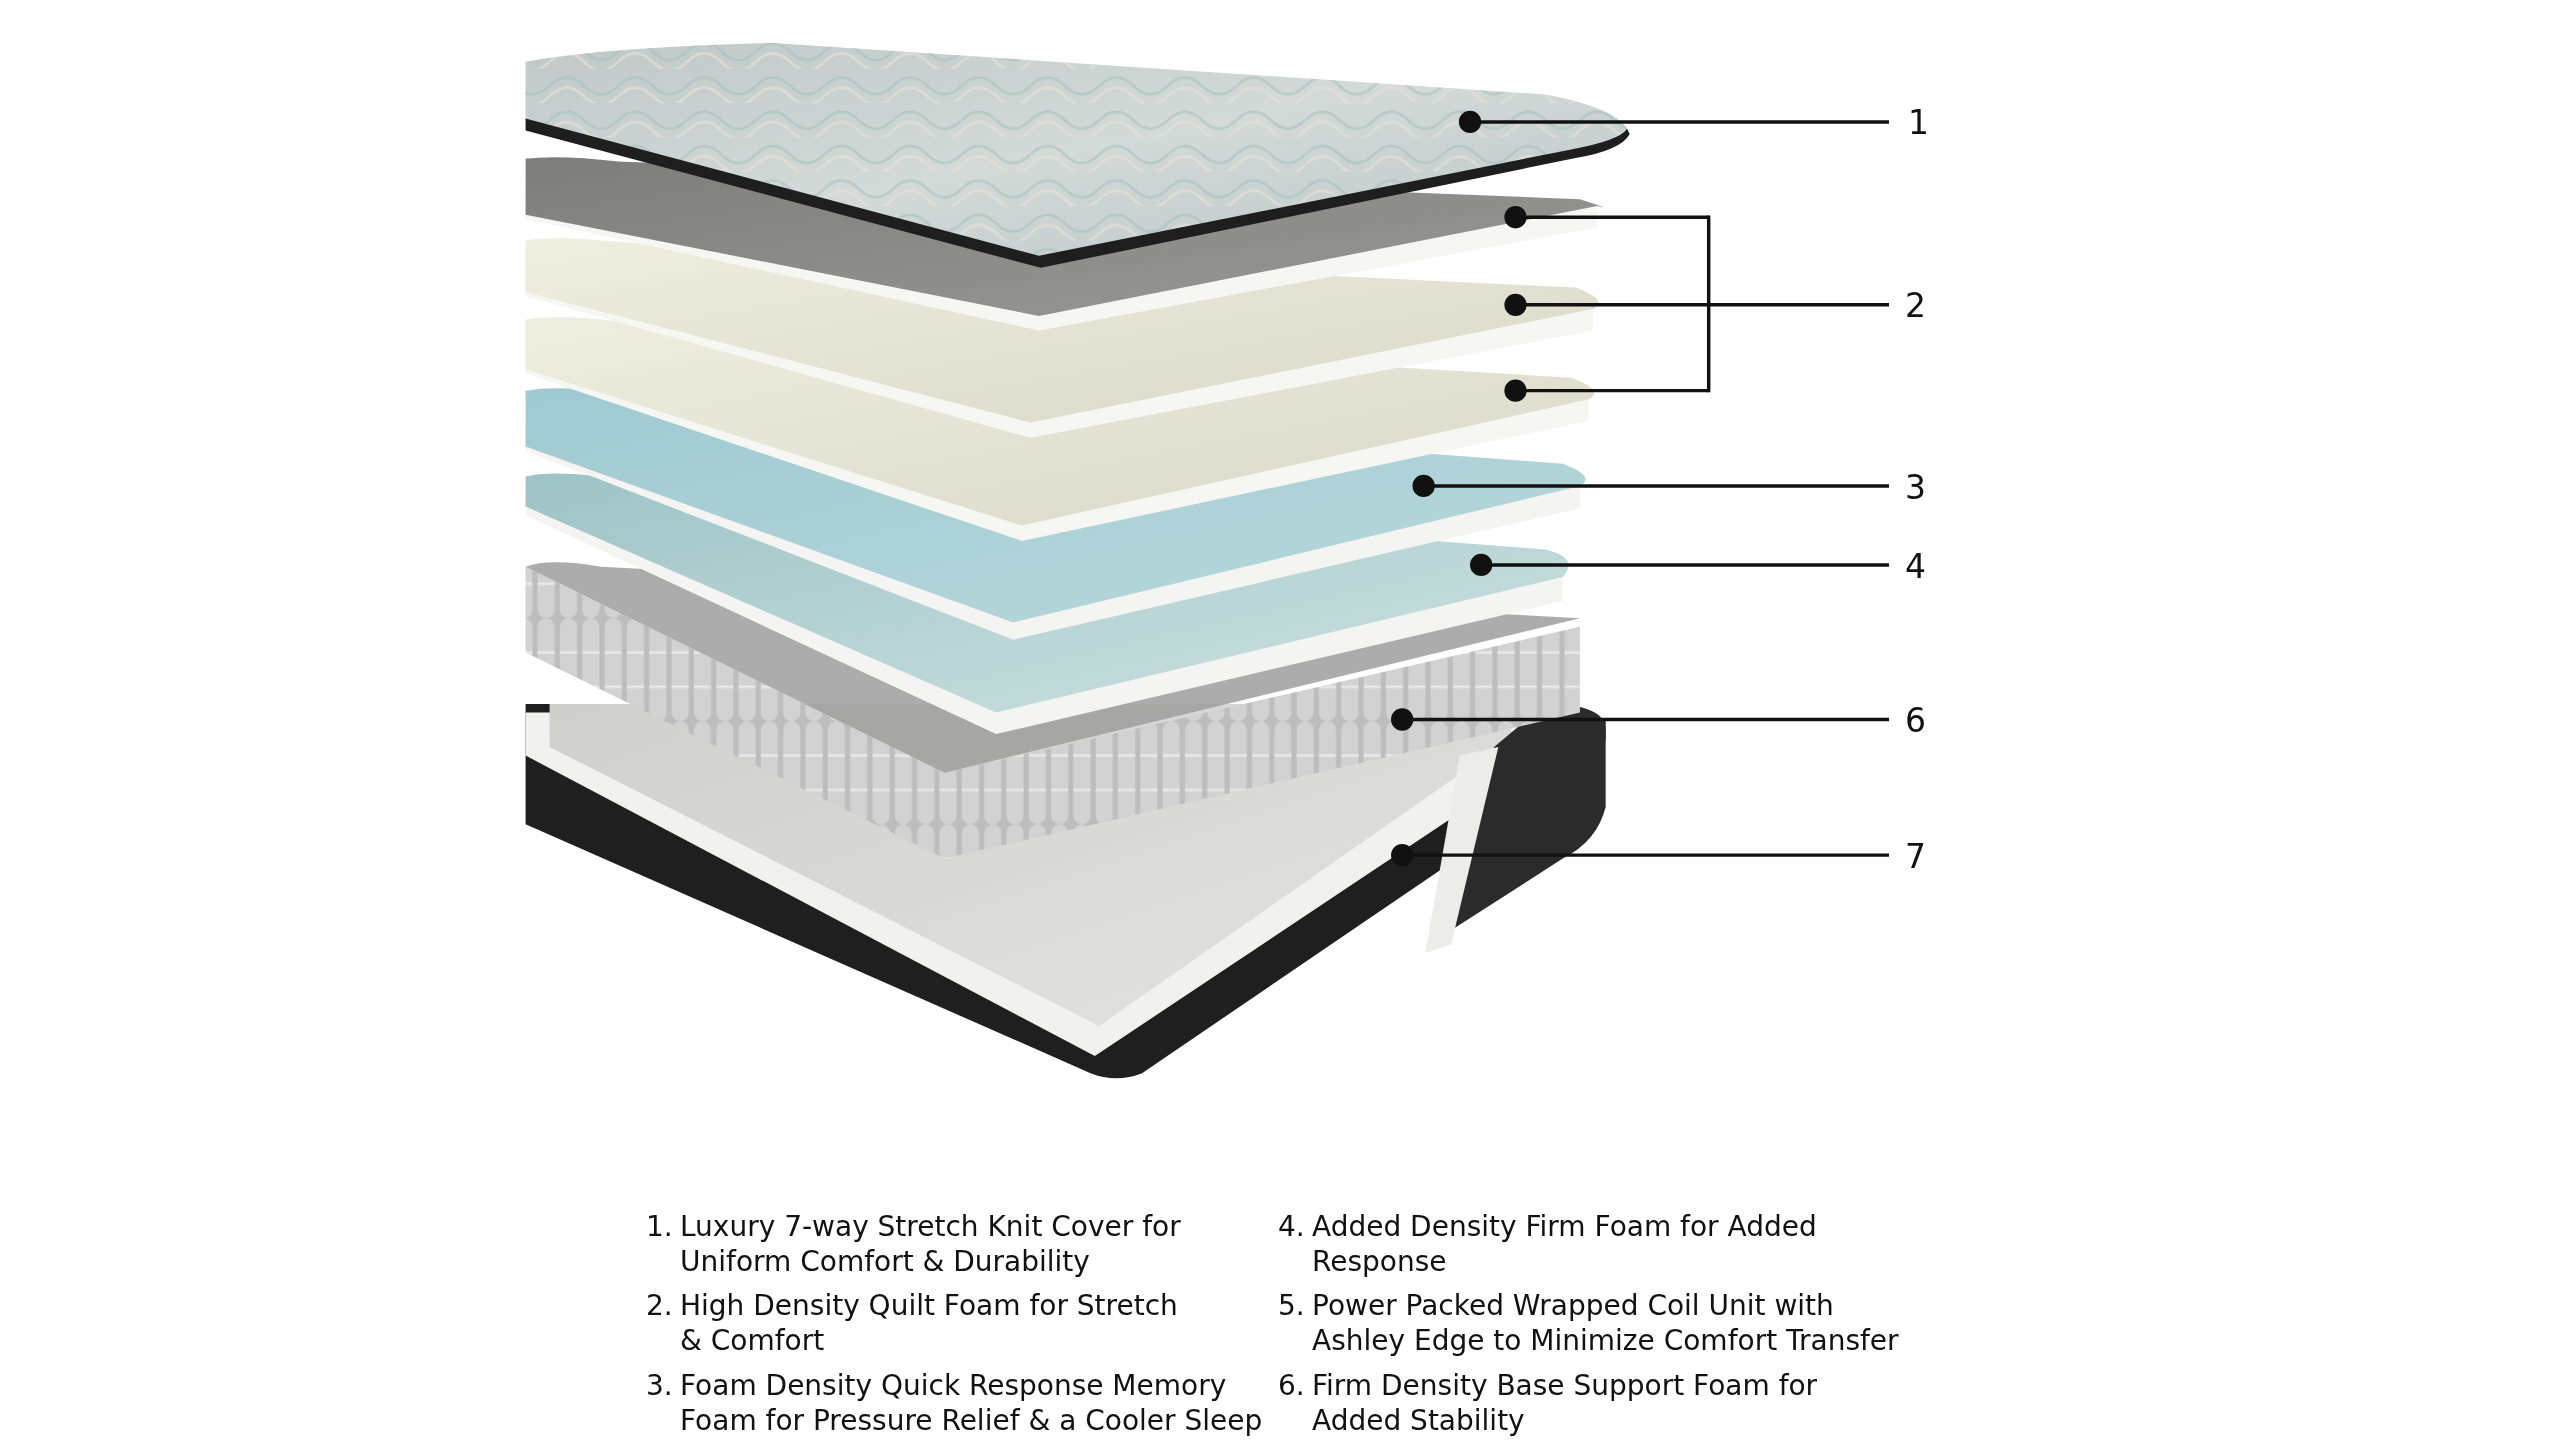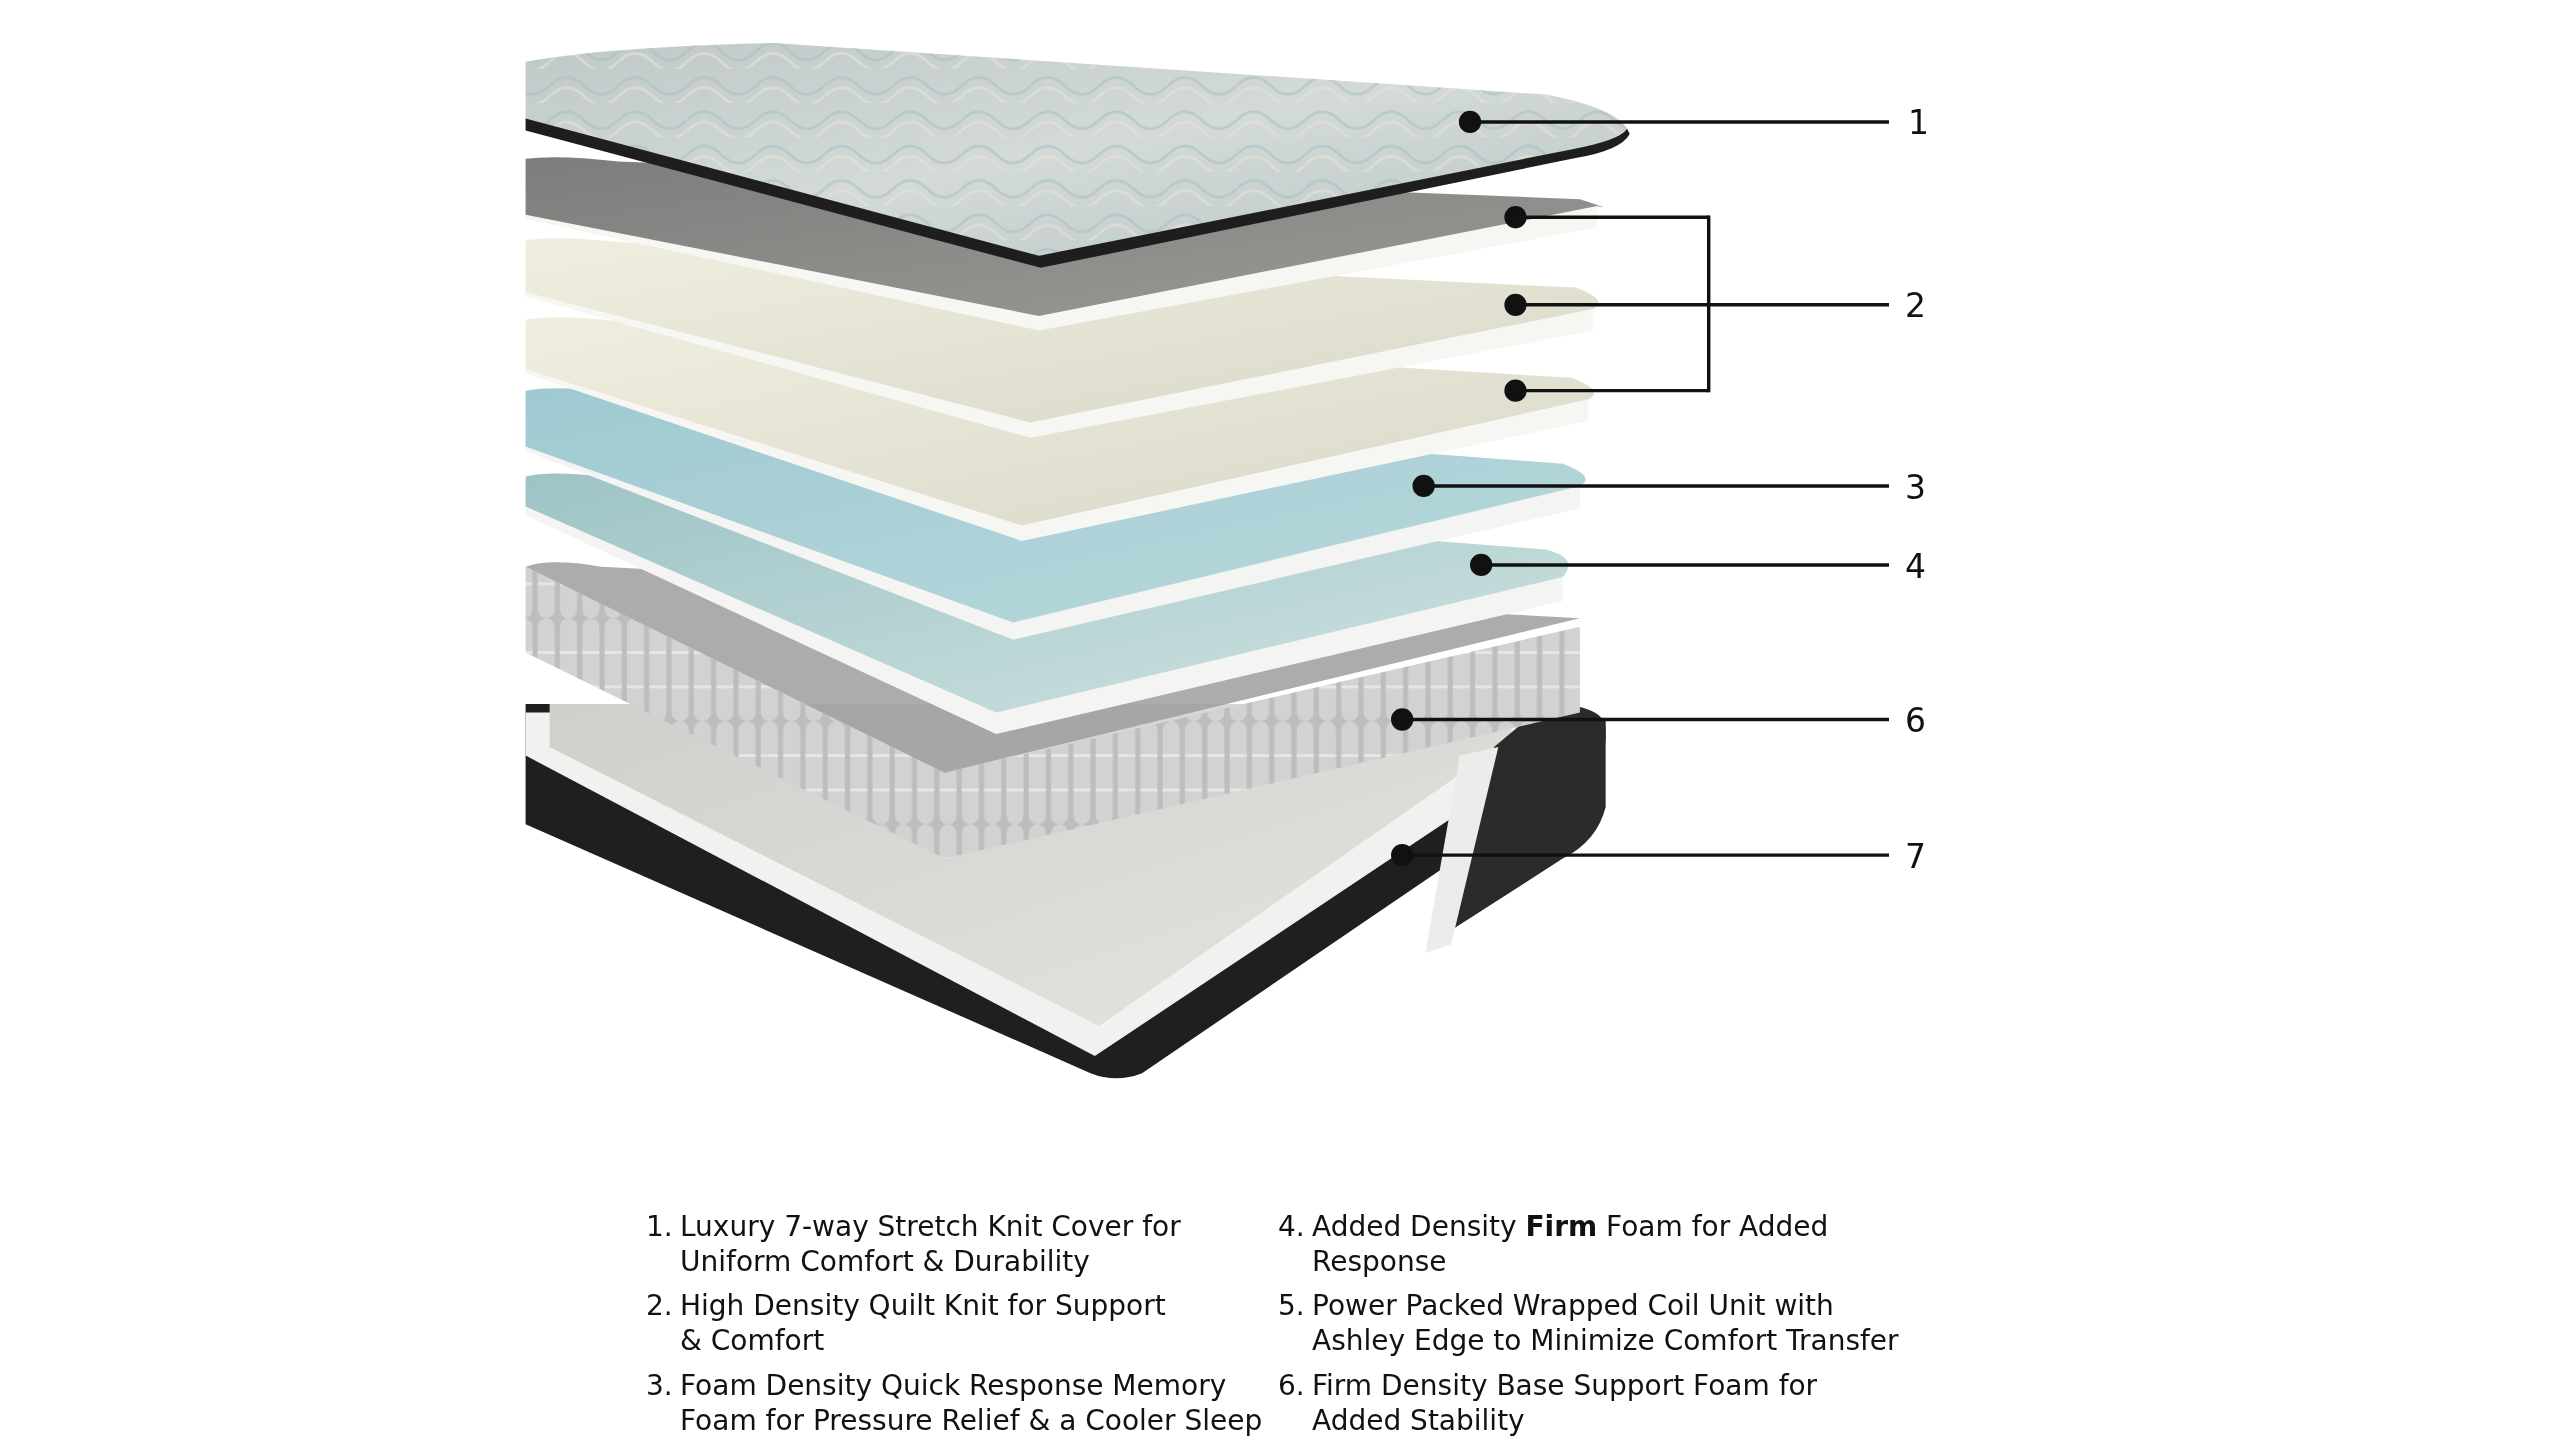--- a/index.html
+++ b/index.html
@@ -6,21 +6,21 @@
     body { width:2576px; height:1449px; position:relative; overflow:hidden;
            font-family:"DejaVu Sans", "Liberation Sans", sans-serif; color:#111; }
     #diagram { position:absolute; left:0; top:0; width:2576px; height:1202px; }
     .callout-num { position:absolute; font-size:33px; font-weight:400; color:#111; line-height:1;
                    font-family:"DejaVu Sans", sans-serif; }
     .legend { position:absolute; top:1209px; font-size:28px; line-height:35px; color:#111; }
     .legend-item { position:relative; padding-left:34px; margin-bottom:9.4px; }
     .legend-item .num { position:absolute; left:0; top:0; }
     .legend-col-1 { left:646px; width:618px; }
     .legend-col-2 { left:1278px; width:653px; }
-    .legend-item .txt b { font-weight:700; }
+    .legend-item .txt b { font-weight:400; }
   </style>
 </head>
 <body>
 
 <svg id="diagram" viewBox="0 0 3000 1400" xmlns="http://www.w3.org/2000/svg">
   <defs>
     <linearGradient id="gCover" x1="0" y1="0" x2="1" y2="1">
       <stop offset="0" stop-color="#bfc9c8"></stop>
         <stop offset="0.5" stop-color="#d3dad8"></stop>
         <stop offset="1" stop-color="#b9c6c6"></stop>
@@ -135,21 +135,21 @@
   <div class="legend-item">
     <span class="num">1.</span>
     <div class="txt">
         <div>Luxury 7-way Stretch Knit Cover for</div>
         <div>Uniform Comfort &amp; Durability</div>
       </div>
   </div>
   <div class="legend-item">
     <span class="num">2.</span>
     <div class="txt">
-        <div>High Density Quilt Knit for Support</div>
+        <div>High Density Quilt Foam for Stretch</div>
         <div>&amp; Comfort</div>
       </div>
   </div>
   <div class="legend-item">
     <span class="num">3.</span>
     <div class="txt">
         <div>Foam Density Quick Response Memory</div>
         <div>Foam for Pressure Relief &amp; a Cooler Sleep</div>
       </div>
   </div>

